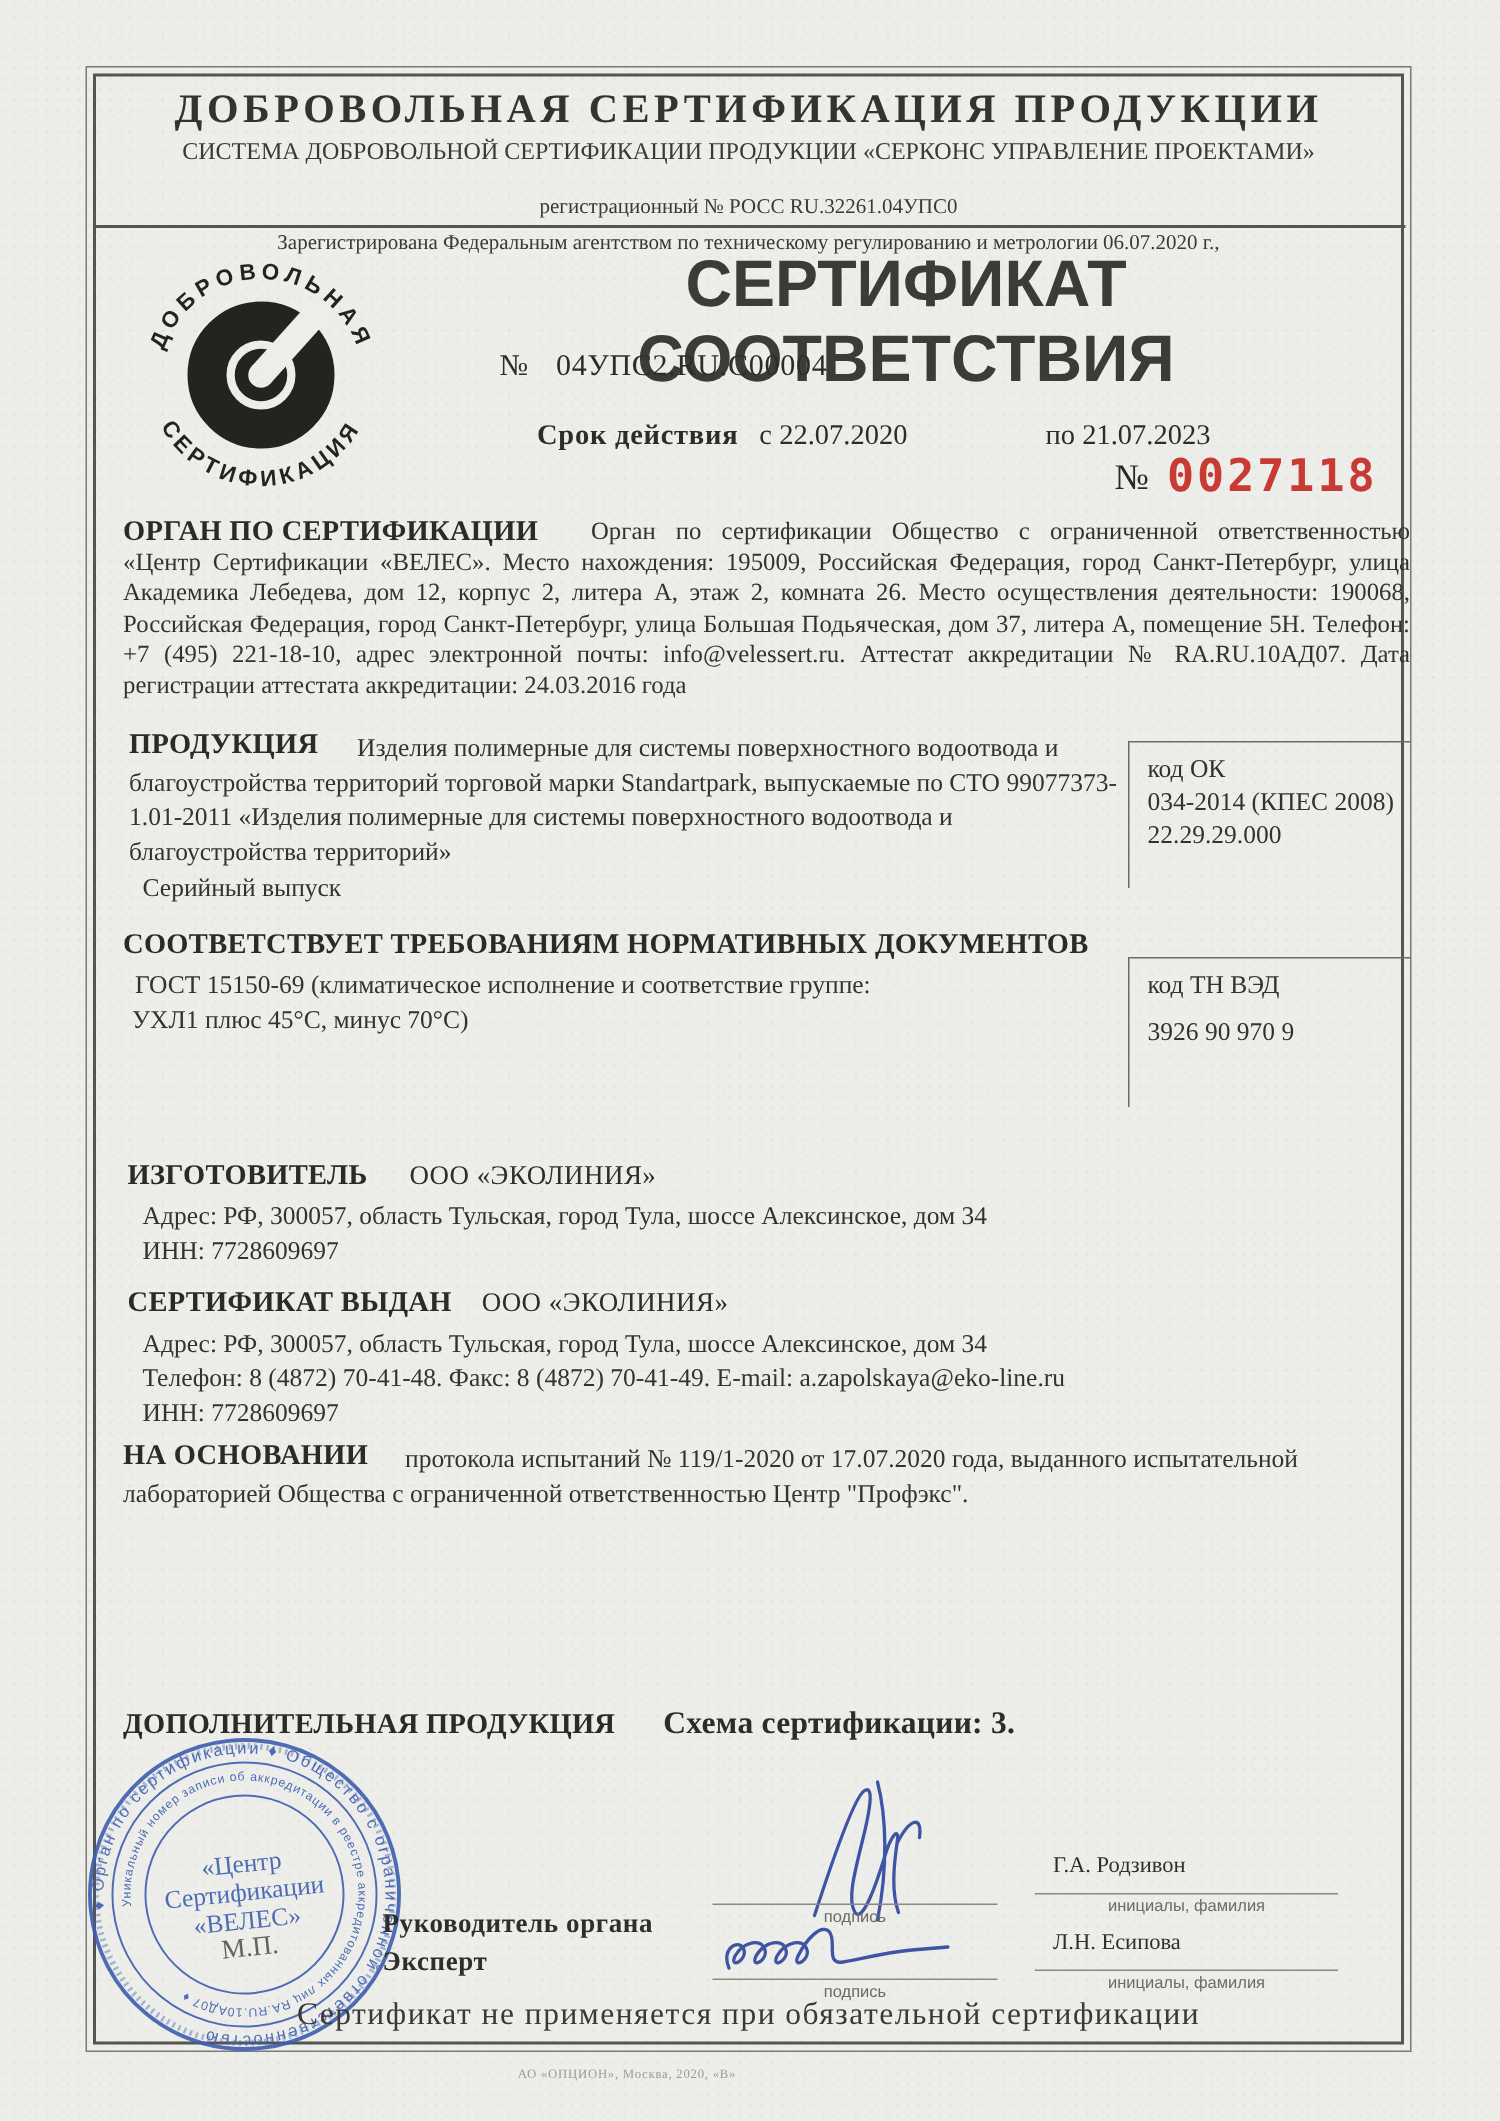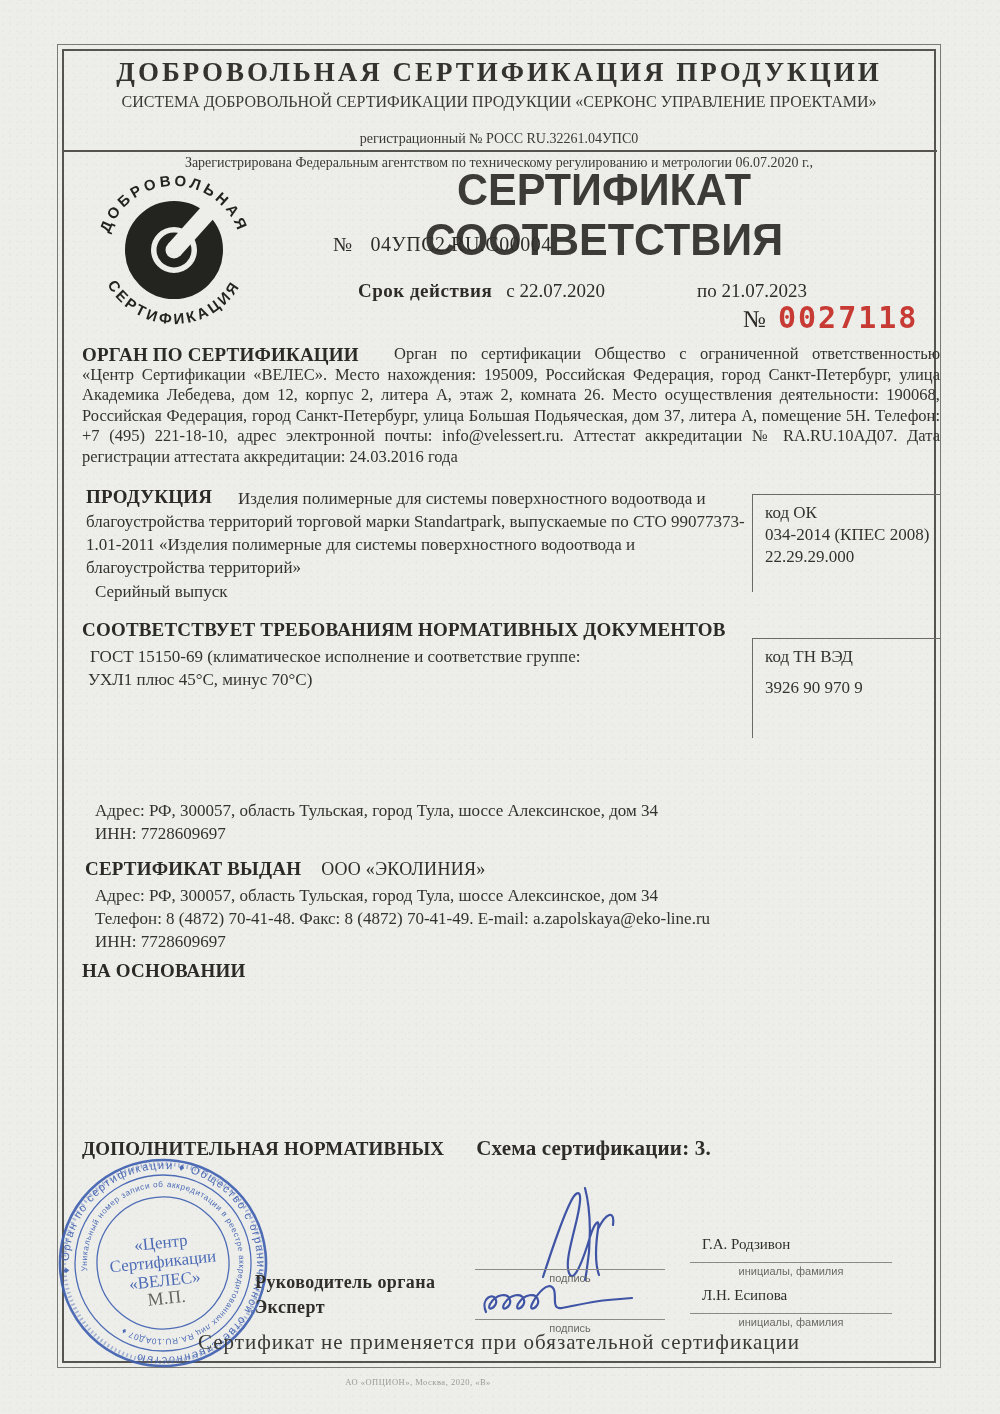--- a/index.html
+++ b/index.html
@@ -146,35 +146,40 @@
 
   <div class="abs sec-head comply-head">СООТВЕТСТВУЕТ ТРЕБОВАНИЯМ НОРМАТИВНЫХ ДОКУМЕНТОВ</div>
   <div class="abs body-txt comply-l1">ГОСТ 15150-69 (климатическое исполнение и соответствие группе:</div>
   <div class="abs body-txt comply-l2">УХЛ1 плюс 45°С, минус 70°С)</div>
 
   <div class="abs codebox box-tnved">
     <div>код ТН ВЭД</div>
     <div class="code">3926 90 970 9</div>
   </div>
 
+  <div class="abs maker-row">
+    <span class="sec-head">ИЗГОТОВИТЕЛЬ</span>
+    <span class="inline-name" style="margin-left:24px;">ООО «ЭКОЛИНИЯ»</span>
+  </div>
   <div class="abs body-txt maker-addr">Адрес: РФ, 300057, область Тульская, город Тула, шоссе Алексинское, дом 34</div>
   <div class="abs body-txt maker-inn">ИНН: 7728609697</div>
 
   <div class="abs issued-row">
     <span class="sec-head">СЕРТИФИКАТ ВЫДАН</span>
     <span class="inline-name" style="margin-left:16px;">ООО «ЭКОЛИНИЯ»</span>
   </div>
   <div class="abs body-txt issued-addr">Адрес: РФ, 300057, область Тульская, город Тула, шоссе Алексинское, дом 34</div>
   <div class="abs body-txt issued-contacts">Телефон: 8 (4872) 70-41-48. Факс: 8 (4872) 70-41-49. E-mail: a.zapolskaya@eko-line.ru</div>
   <div class="abs body-txt issued-inn">ИНН: 7728609697</div>
 
   <div class="abs sec-head basis-head">НА ОСНОВАНИИ</div>
+  <p class="abs p-basis body-txt">протокола испытаний № 119/1-2020 от 17.07.2020 года, выданного испытательной лабораторией Общества с ограниченной ответственностью Центр "Профэкс".</p>
 
   <div class="abs addinfo-row">
-    <span class="sec-head">ДОПОЛНИТЕЛЬНАЯ НОРМАТИВНЫХ</span>
+    <span class="sec-head">ДОПОЛНИТЕЛЬНАЯ ПРОДУКЦИЯ</span>
     <span class="txt">Схема сертификации: 3.</span>
   </div>
 
   <div class="abs stamp-wrap">
     <svg width="214" height="214" viewBox="0 0 214 214">
       <defs>
         <path id="stamp-outer-path" d="M 13 107 A 94 94 0 1 1 201 107 A 94 94 0 1 1 13 107"></path>
         <path id="stamp-inner-path" d="M 31 107 A 76 76 0 1 1 183 107 A 76 76 0 1 1 31 107"></path>
       </defs>
       <circle cx="107" cy="107" r="103" fill="none" stroke="#3d5eb0" stroke-width="2.6"></circle>

